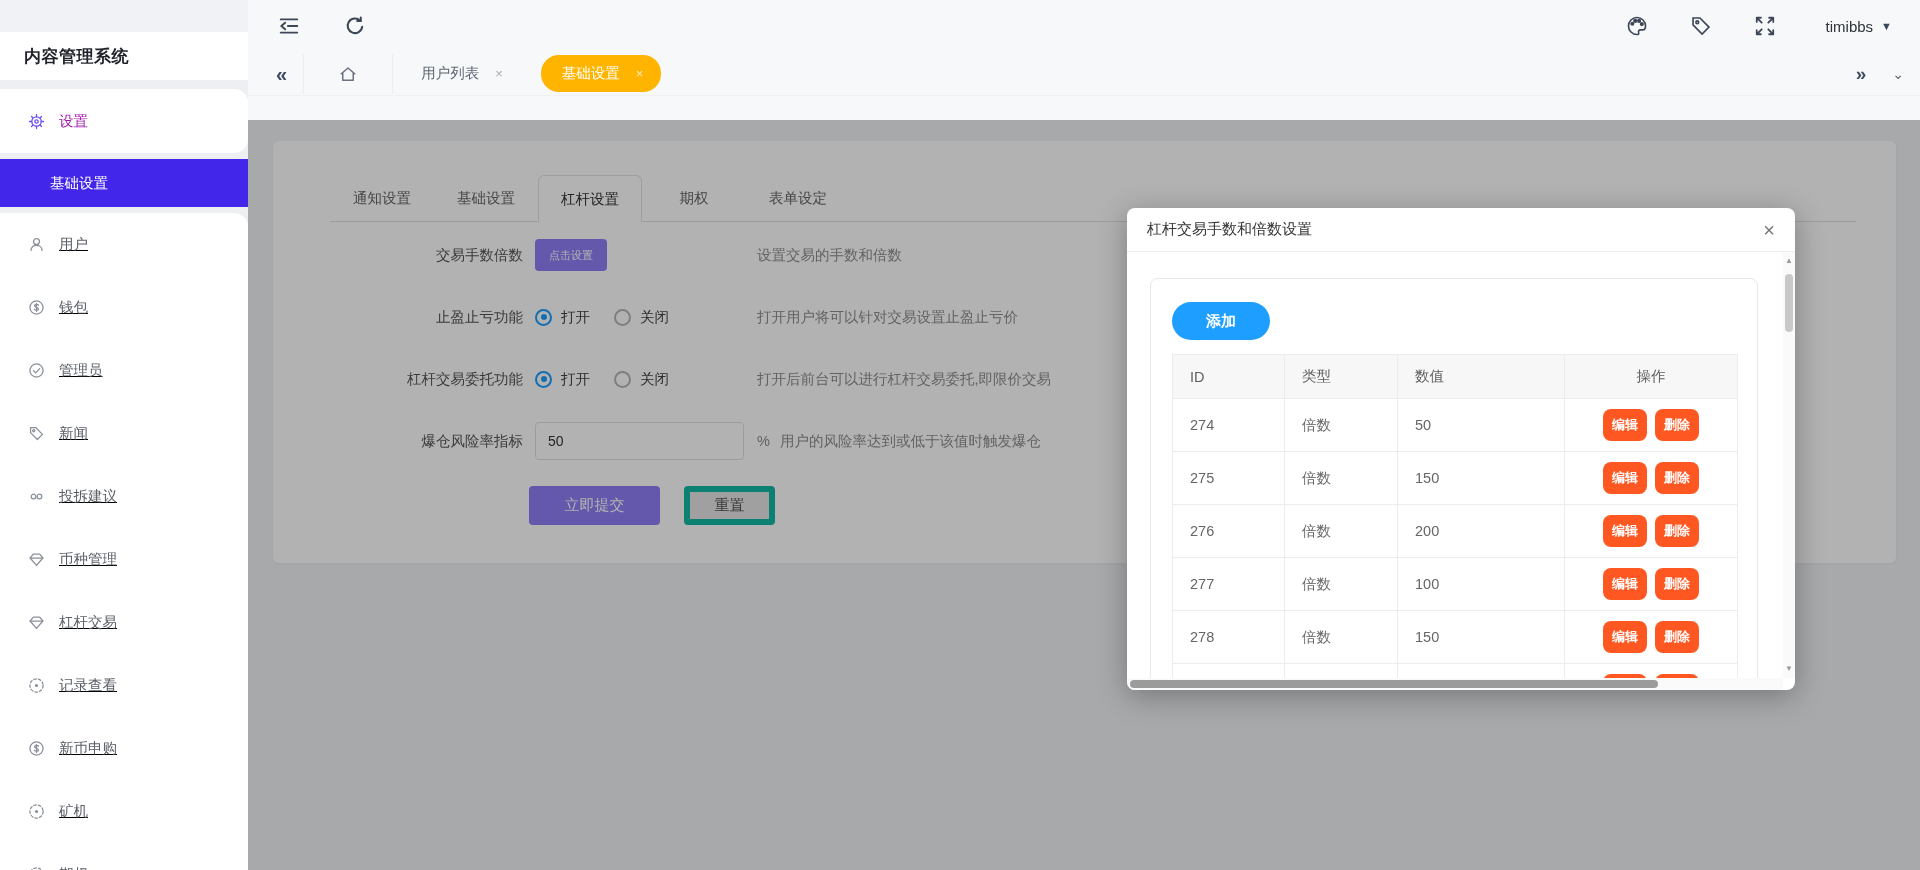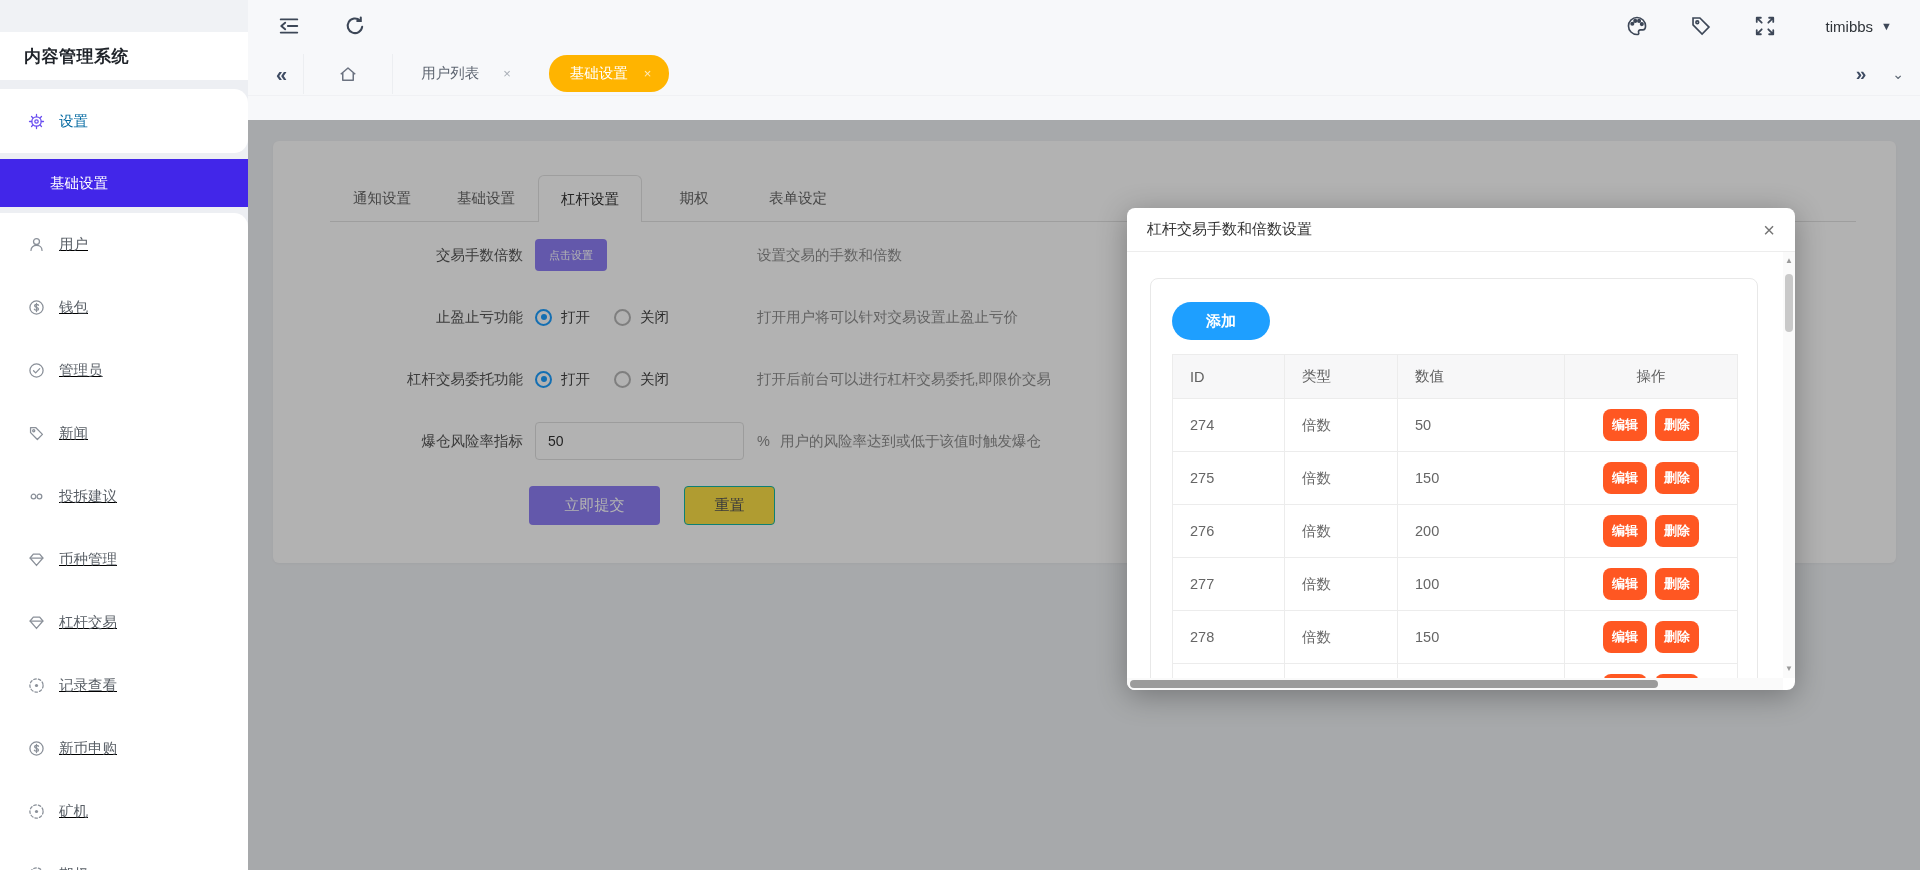--- a/index.html
+++ b/index.html
@@ -11,39 +11,39 @@
   .logo { height:48px; background:#fff; display:flex; align-items:center; padding-left:24px;
     font-size:17px; font-weight:bold; color:#1f2329; letter-spacing:.5px; }
   .side-panel { background:#fff; }
   .panel-parent { position:absolute; left:0; top:57px; width:248px; height:64px; border-radius:0 14px 14px 0; display:flex; align-items:center; }
   .active-sub { position:absolute; left:0; top:127px; width:248px; height:48px; background:var(--sidebar-active,#4226e9);
     color:#fff; display:flex; align-items:center; padding-left:50px; font-size:14.5px; }
   .panel-rest { position:absolute; left:0; top:181px; width:248px; height:689px; border-radius:0 14px 0 0;text-decoration:underline; }
   .side-item { height:63px; display:flex; align-items:center; padding-left:28px; color:#595f66; font-size:14.5px; cursor:pointer; }
   .side-item .ic { width:17px; height:17px; margin-right:14px; color:#8a9099; flex:none; }
   .side-item .ic svg { width:17px; height:17px; display:block; }
-  .side-item.parent { color:#0369a1; height:64px; }
+  .side-item.parent { color:#a21caf; height:64px; }
   .side-item.parent .ic { color:#6a4ff0; }
 
   
   .header { position:absolute; left:248px; top:0; right:0; height:120px; background:#f7f8fa; z-index:20; }
   .hrow1 { height:52px; display:flex; align-items:center; position:relative; }
   .hicon { width:22px; height:22px; color:#3d4757; cursor:pointer; }
   .hicon svg { width:22px; height:22px; display:block; }
   .collapse-ic { margin-left:30px; }
   .refresh-ic { margin-left:44px; }
   .hright { position:absolute; right:28px; top:0; height:52px; display:flex; align-items:center; gap:42px; }
   .user-wrap { display:flex; align-items:center; gap:8px; color:#2e3338; font-size:15px; cursor:pointer;padding-left:8px; }
   .caret { font-size:11px; color:#3d4757; }
   .hrow2 { height:44px; display:flex; align-items:center; position:relative; border-bottom:1px solid #f0f1f4; }
   .tb-ic { color:#3f4c63; font-size:20px; font-weight:bold; padding:0 16px 0 28px; cursor:pointer; line-height:1; }
   .tb-div { width:1px; height:40px; background:#eceef1; }
   .home-ic { width:20px; height:20px; color:#6b7280; margin:0 34px; cursor:pointer; }
   .home-ic svg { width:20px; height:20px; display:block; }
-  .tag-plain { display:flex; align-items:center; gap:24px; color:#5f6672; font-size:14.5px; padding:0 22px 0 28px; cursor:pointer; }
+  .tag-plain { display:flex; align-items:center; gap:16px; color:#5f6672; font-size:14.5px; padding:0 22px 0 28px; cursor:pointer; }
   .tag-plain .x { color:#a7adb5; font-size:13px; }
   .tag-active { display:flex; align-items:center; gap:16px; background:var(--tag-active,#ffb400); color:#fff;
     font-size:14.5px; height:37px; border-radius:18px; padding:0 18px 0 21px; margin-left:16px; cursor:pointer; }
   .tag-active .x { color:rgba(255,255,255,.75); font-size:13px; }
   .hrow2-right { position:absolute; right:0; top:0; height:44px; display:flex; align-items:center; gap:26px; padding-right:16px; }
   .arr2 { color:#3f4c63; font-size:19px; font-weight:bold; cursor:pointer; }
   .chev { color:#606a76; font-size:14px; cursor:pointer; }
 
   
   .content { position:absolute; left:248px; top:120px; right:0; bottom:0; background:#f0f2f5; }
@@ -60,21 +60,21 @@
   .btn-purple { background:var(--primary,#8e7ef5); color:#fff; border:none; border-radius:4px; height:32px;
     padding:0 14px; font-size:11px; cursor:pointer; font-family:inherit; }
   .radio { display:flex; align-items:center; margin-right:24px; cursor:pointer; }
   .radio .circ { width:17px; height:17px; border-radius:50%; border:2px solid #b7b7b7; margin-right:9px; position:relative; background:#fff; flex:none; }
   .radio.sel .circ { border-color:var(--radio-blue,#1e9fff); }
   .radio.sel .circ::after { content:""; position:absolute; left:3.5px; top:3.5px; width:6px; height:6px; border-radius:50%; background:var(--radio-blue,#1e9fff); }
   .radio .rl { color:#444; font-size:14.5px; }
   .finput { width:209px; height:38px; border:1px solid #e0e0e0; border-radius:4px; padding:0 12px; font-size:14px; color:#333; font-family:inherit; background:#fff; }
   .actions { display:flex; margin:14px 0 0 256px; gap:24px; }
   .btn-submit { width:131px; height:39px; background:var(--primary,#8e7ef5); color:#fff; border:none; border-radius:4px; font-size:15px; cursor:pointer; font-family:inherit; }
-  .btn-reset { width:91px; height:39px; background:#fde047; color:#555; border:1px solid #14b8a6; border-radius:4px; font-size:15px; cursor:pointer; font-family:Liberation Serif, serif; }
+  .btn-reset { width:91px; height:39px; background:#e5e5e5; color:#555; border:6px solid #14b8a6; border-radius:4px; font-size:15px; cursor:pointer; font-family:Liberation Serif, serif; }
 
   
   .overlay { position:absolute; left:248px; top:120px; right:0; bottom:0; background:rgba(0,0,0,.3); z-index:10; }
   .modal { position:absolute; left:1127px; top:208px; width:668px; height:482px; background:#fff; border-radius:8px;
     box-shadow:0 6px 30px rgba(0,0,0,.3); z-index:40; overflow:hidden; }
   .m-head { height:44px; border-bottom:1px solid #ededed; display:flex; align-items:center; padding:0 20px; }
   .m-title { font-size:15px; color:#333; }
   .m-close { margin-left:auto; font-size:20px; color:#757575; cursor:pointer; line-height:1; }
   .m-body { position:relative; height:438px; overflow:hidden; padding:26px 0 0 23px; }
   .inner-card { width:608px; border:1px solid #e8e8e8; border-radius:8px; padding:23px 21px; }

